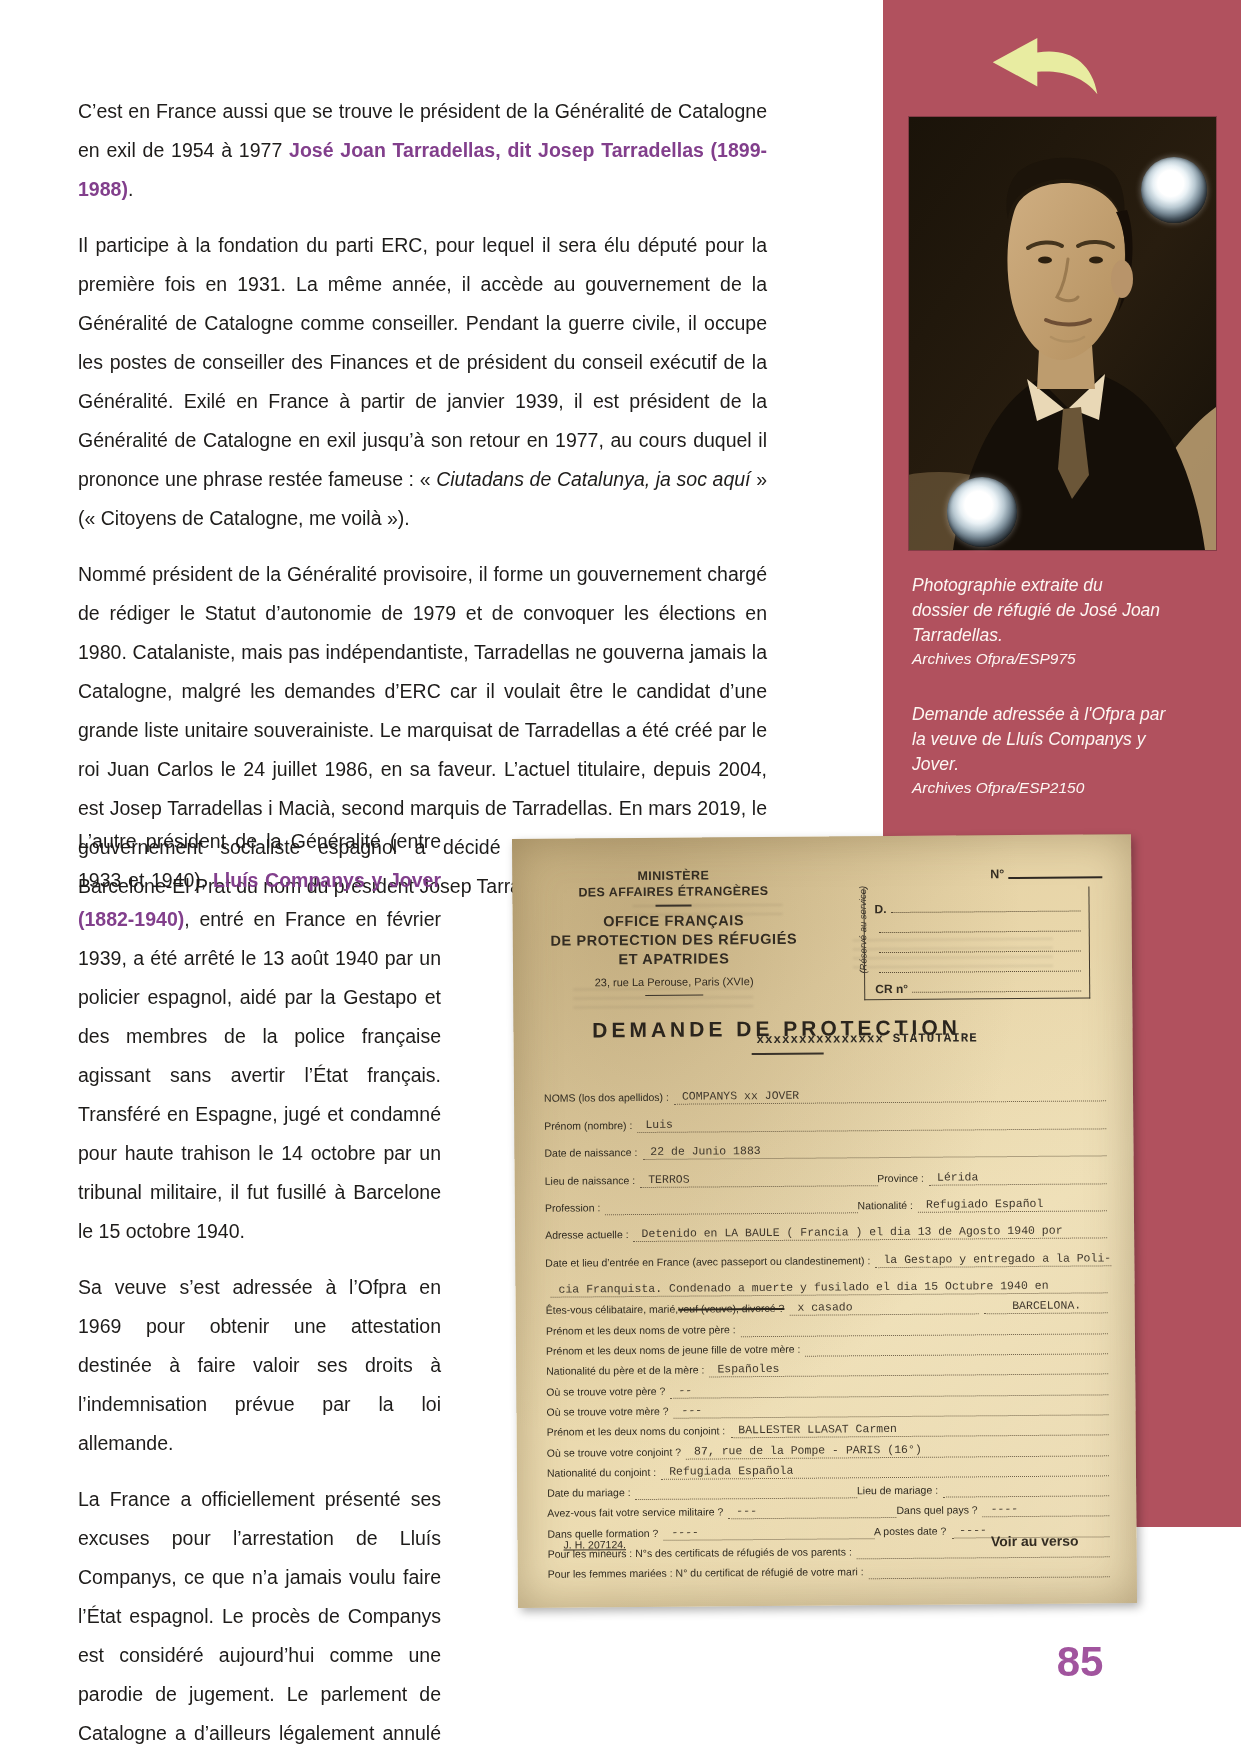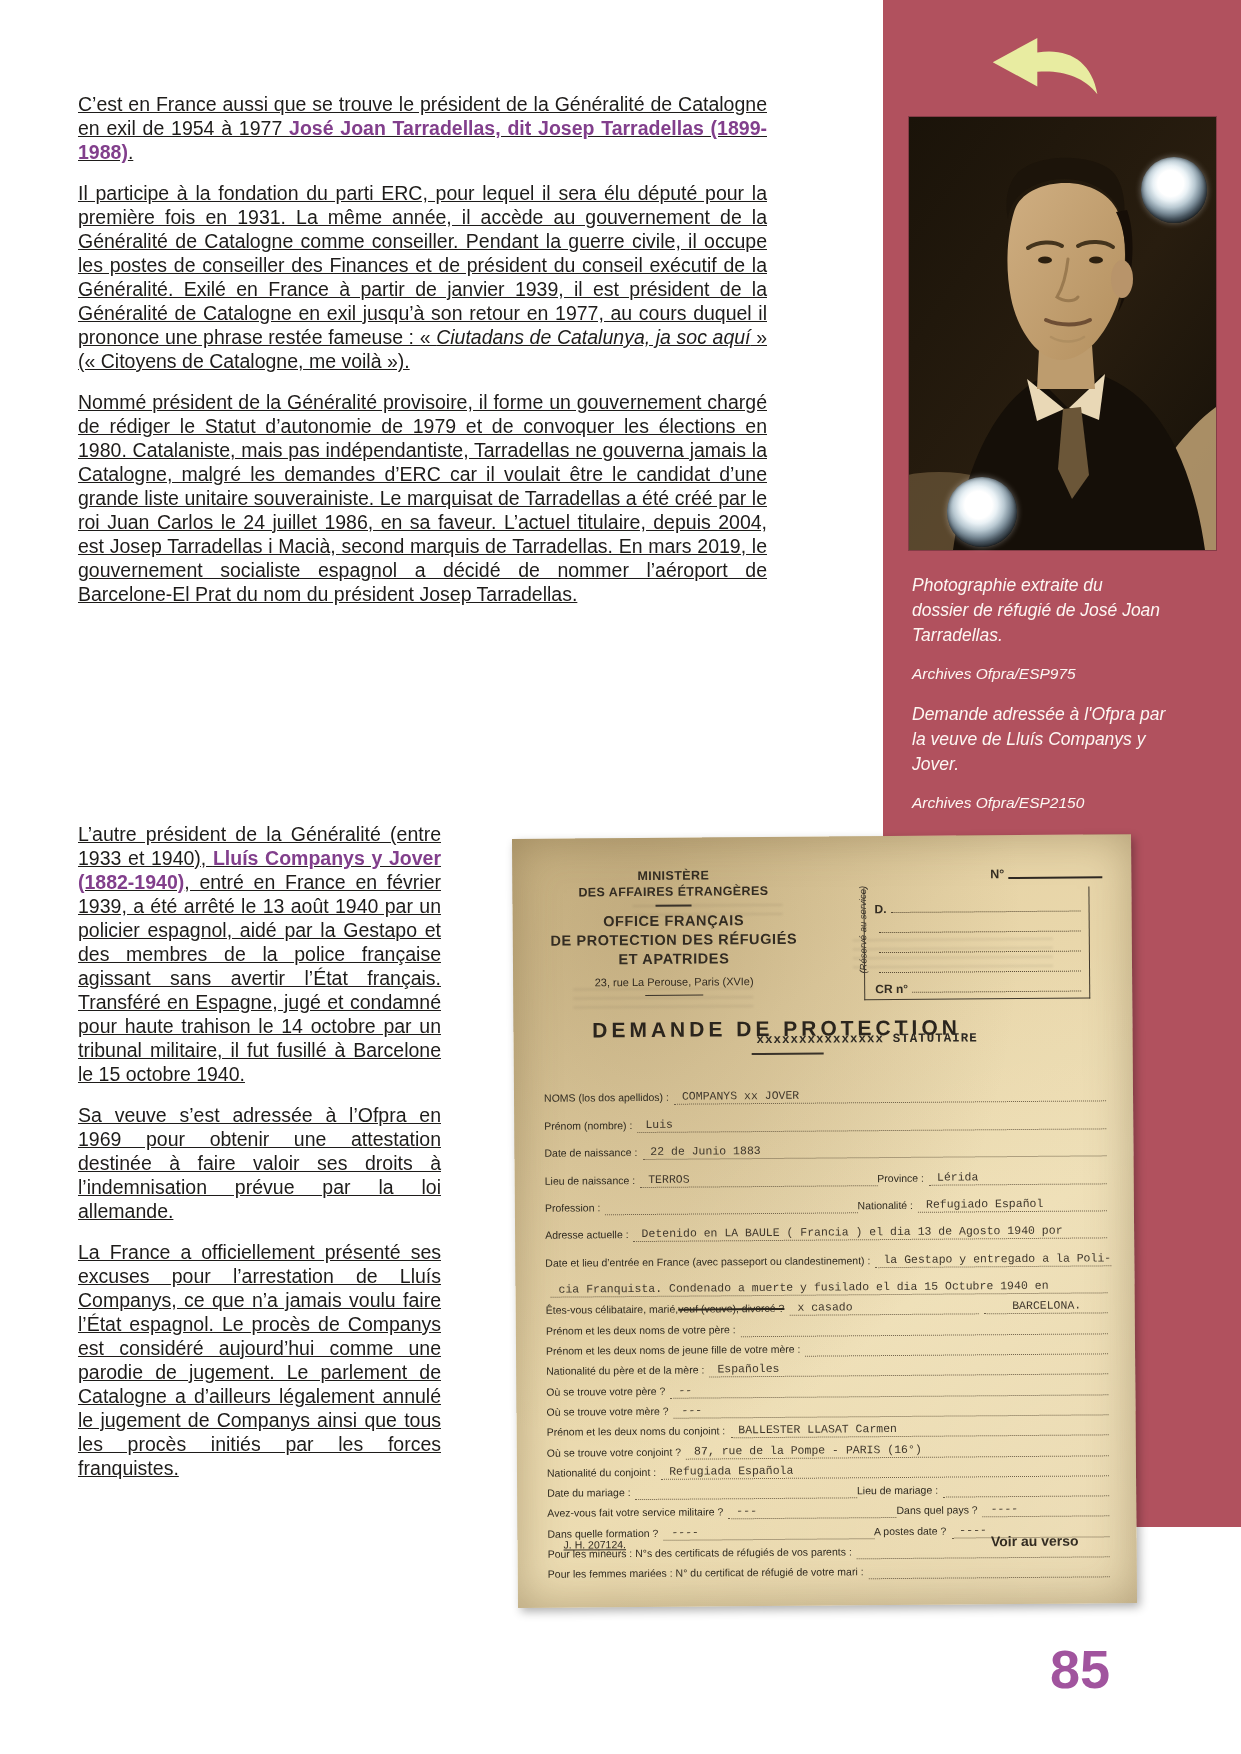--- a/index.html
+++ b/index.html
@@ -4,22 +4,22 @@
 <style>
   html,body{margin:0;padding:0;background:#888;}
   .page{
     position:relative; width:1241px; height:1754px; margin:0 auto;
     background:#ffffff; overflow:hidden;
     font-family:"Liberation Sans", sans-serif;
   }
   
   .article{position:absolute; left:78px; top:92px; width:689px;}
   .article p, .companys p{
-    margin:0 0 17px 0; font-size:19.5px; line-height:24px;
-    text-align:justify; color:#1e1c1a;text-decoration:underline;
+    margin:0 0 17px 0; font-size:19.5px; line-height:39px;
+    text-align:justify; color:#1e1c1a;
   }
   .accent{color:#823f8c; font-weight:700;}
   .it{font-style:italic;}
   
   .companys{position:absolute; left:78px; top:822px; width:363px;}
   
   .sidebar{position:absolute; left:883px; top:0; width:358px; height:1527px; background:#b1515e;}
   .arrow-wrap{position:absolute; left:105px; top:36px; width:118px; height:62px;}
   .photo{
     position:absolute; left:26px; top:117px; width:307px; height:433px;
@@ -27,21 +27,21 @@
   }
   .grommet{
     position:absolute; border-radius:50%;
     background:radial-gradient(circle at 45% 40%, #ffffff 0 24%, #e9f1f5 33%, #b9c9d2 45%, #7e909c 56%, #47545e 66%, #20272c 78%, #101417 100%);
     box-shadow:0 0 6px rgba(255,255,255,.35), inset 0 0 4px rgba(0,0,0,.6);
   }
   .grommet.g1{left:232px; top:40px; width:66px; height:66px;}
   .grommet.g2{left:38px; top:360px; width:70px; height:70px;}
   .caption{position:absolute; left:29px; width:305px; color:#fdf6f2;}
   .caption .line{font-style:italic; font-size:17.5px; line-height:25px;}
-  .caption .credit{font-style:italic; font-size:15.5px; line-height:22px; margin-top:15px;}
+  .caption .credit{font-style:italic; font-size:15.5px; line-height:22px; margin-top:0;}
   .cap1{top:573px;} .cap2{top:702px;}
   
   .form-scan{
     position:absolute; left:512px; top:839px; width:619px; height:769px;
     background:
       radial-gradient(ellipse at 20% 10%, rgba(120,95,55,.28), rgba(0,0,0,0) 55%),
       radial-gradient(ellipse at 90% 90%, rgba(255,246,220,.35), rgba(0,0,0,0) 60%),
       linear-gradient(145deg, #d9c392 0%, #e7d4a7 30%, #ecdcb2 62%, #dfcb9c 100%);
     box-shadow: inset 0 0 46px rgba(92,70,38,.38), 3px 4px 10px rgba(0,0,0,.3);
     transform:rotate(-0.45deg); transform-origin:top left;
@@ -74,21 +74,21 @@
   .frow.tall{height:27.4px;} .frow.short{height:20.3px;}
   .flabel{font-size:10.5px; color:#2f2a20; padding-bottom:2px;}
   .flabel.struck{text-decoration:line-through; text-decoration-thickness:2px;}
   .fval{flex:1; border-bottom:1.2px dotted #6e6048; margin-left:5px;
     font-family:"Liberation Mono", monospace; font-size:11.5px; color:#3f372c; padding:0 0 1px 8px; overflow:visible;}
   .fval.v2r{flex:0 0 110px; text-align:center; padding-right:6px;}
   .f-foot-left{position:absolute; left:46px; top:700px; font-size:10.5px;text-decoration:underline;}
   .f-foot-right{position:absolute; right:58px; top:698px; font-size:14px; font-weight:700;}
   
   .page-number{position:absolute; left:920px; top:1638px; width:320px; text-align:center;
-    font-size:54px; font-weight:700; color:#a1549e;}
+    font-size:42px; font-weight:700; color:#a1549e;}
 </style>
 </head>
 <body>
 
 <div class="page">
 
   <div class="article" id="article">
       <p class="para"><span>C’est en France aussi que se trouve le président de la Généralité de Catalogne en exil de 1954 à 1977 </span><span class="accent">José Joan Tarradellas, dit Josep Tarradellas (1899-1988)</span><span>.</span></p>
       <p class="para"><span>Il participe à la fondation du parti ERC, pour lequel il sera élu député pour la première fois en 1931. La même année, il accède au gouvernement de la Généralité de Catalogne comme conseiller. Pendant la guerre civile, il occupe les postes de conseiller des Finances et de président du conseil exécutif de la Généralité. Exilé en France à partir de janvier 1939, il est président de la Généralité de Catalogne en exil jusqu’à son retour en 1977, au cours duquel il prononce une phrase restée fameuse : « </span><span class="it">Ciutadans de Catalunya, ja soc aquí</span><span> » (« Citoyens de Catalogne, me voilà »).</span></p>
       <p class="para"><span>Nommé président de la Généralité provisoire, il forme un gouvernement chargé de rédiger le Statut d’autonomie de 1979 et de convoquer les élections en 1980. Catalaniste, mais pas indépendantiste, Tarradellas ne gouverna jamais la Catalogne, malgré les demandes  d’ERC car il voulait être le candidat d’une grande liste unitaire souverainiste. Le marquisat de Tarradellas a été créé par le roi Juan Carlos le 24 juillet 1986, en sa faveur. L’actuel titulaire, depuis 2004, est Josep Tarradellas i Macià, second marquis de Tarradellas. En mars 2019, le gouvernement socialiste espagnol a décidé de nommer l’aéroport de Barcelone-El Prat du nom du président Josep Tarradellas.</span></p>

